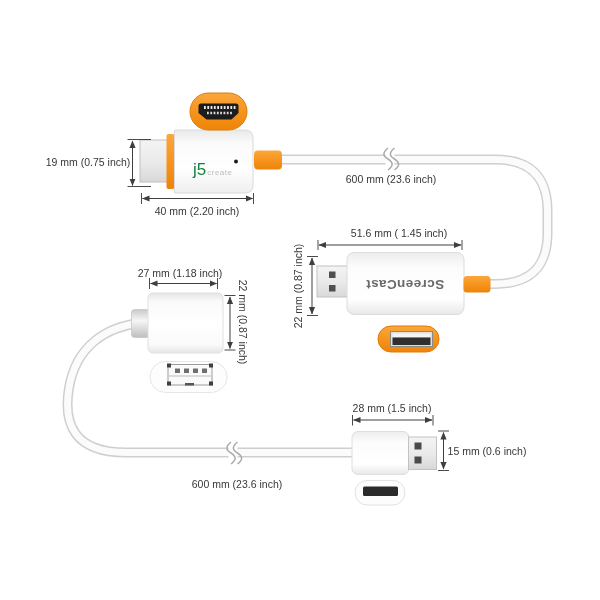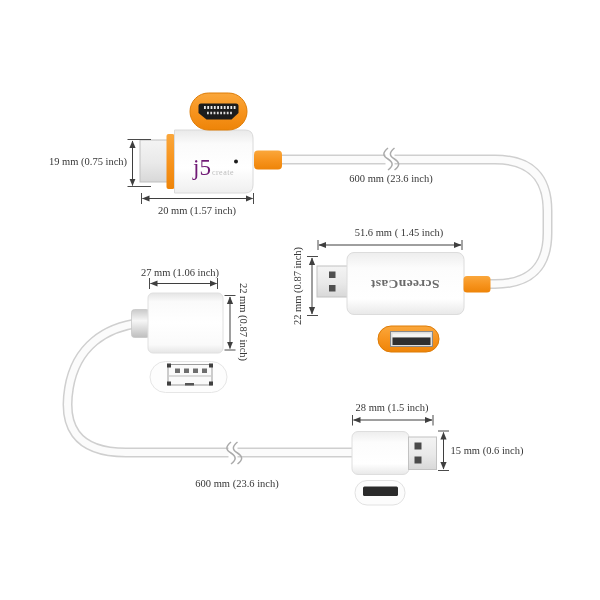--- a/index.html
+++ b/index.html
@@ -1,24 +1,24 @@
 <!DOCTYPE html>
 <html><head>
 <meta charset="utf-8">
 <style>
   html,body{margin:0;padding:0;background:#fff;}
   .canvas{position:relative;width:600px;height:600px;background:#ffffff;overflow:hidden;
-          font-family:Liberation Serif, serif;}
+          font-family:Liberation Sans, sans-serif;}
   .canvas svg{position:absolute;left:0;top:0;}
   .lbl{position:absolute;font-size:10.5px;color:#373737;white-space:nowrap;
        transform:translate(-50%,-50%);line-height:1;}
   .lbl.rot-ccw{transform:translate(-50%,-50%) rotate(-90deg);}
   .lbl.rot-cw{transform:translate(-50%,-50%) rotate(90deg);}
   .logo{position:absolute;left:193px;top:151px;display:flex;align-items:baseline;}
-  .logo .j5{font-size:23px;color:#701a75;}
+  .logo .j5{font-size:17px;color:#15803d;}
   .logo .create{font-size:8px;color:#BDBDBD;margin-left:1px;letter-spacing:.5px;margin-top:17px;}
   .sc-label{position:absolute;left:405px;top:284px;font-size:13.5px;font-weight:bold;
             color:#6A6A6A;letter-spacing:.4px;white-space:nowrap;
             transform:translate(-50%,-50%) rotate(180deg);}
   .dim{stroke:#3F3F3F;stroke-width:1;fill:none;}
   .tick{stroke:#4A4A4A;stroke-width:1;}
   .cable-casing{stroke:#CFCFCF;stroke-width:10;fill:none;}
   .cable-core{stroke:#FBFBFB;stroke-width:7;fill:none;}
   .squig{stroke:#ABABAB;stroke-width:1.5;fill:none;}
 </style>
@@ -187,25 +187,25 @@
       <line class="dim" x1="353.5" y1="420" x2="432" y2="420" marker-start="url(#arr)" marker-end="url(#arr)"></line>
     </g>
     <g>
       <line class="tick" x1="438" y1="431" x2="449" y2="431"></line>
       <line class="tick" x1="438" y1="470.5" x2="449" y2="470.5"></line>
       <line class="dim" x1="443.5" y1="432.5" x2="443.5" y2="469" marker-start="url(#arr)" marker-end="url(#arr)"></line>
     </g>
   </svg>
 
   <span class="lbl" style="left:88px;top:162px;">19 mm (0.75 inch)</span>
-  <span class="lbl" style="left:197px;top:211px;">20 mm (1.57 inch)</span>
+  <span class="lbl" style="left:197px;top:211px;">40 mm (2.20 inch)</span>
   <span class="lbl" style="left:391px;top:179px;">600 mm (23.6 inch)</span>
   <span class="lbl" style="left:399px;top:233px;">51.6 mm ( 1.45 inch)</span>
   <span class="lbl rot-ccw" style="left:298px;top:286px;">22 mm (0.87 inch)</span>
-  <span class="lbl" style="left:180px;top:273px;">27 mm (1.06 inch)</span>
+  <span class="lbl" style="left:180px;top:273px;">27 mm (1.18 inch)</span>
   <span class="lbl rot-cw" style="left:243px;top:322px;">22 mm (0.87 inch)</span>
   <span class="lbl" style="left:392px;top:408px;">28 mm (1.5 inch)</span>
   <span class="lbl" style="left:487px;top:451px;text-align:right;">15 mm (0.6 inch)</span>
   <span class="lbl" style="left:237px;top:484px;">600 mm (23.6 inch)</span>
 
   <div class="logo">
     <span class="j5">j5</span>
     <span class="create">create</span>
   </div>
 

